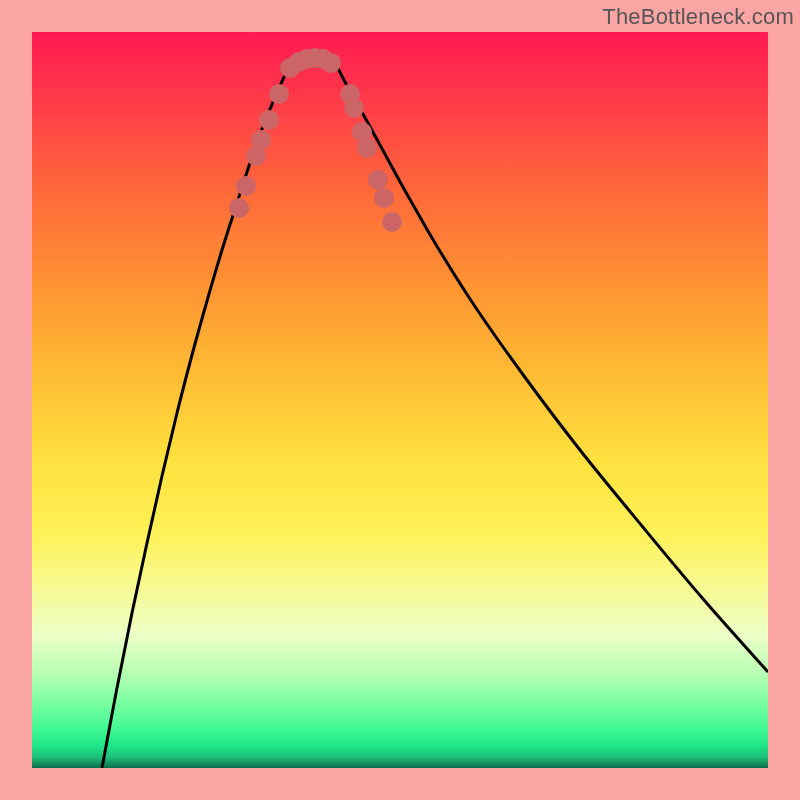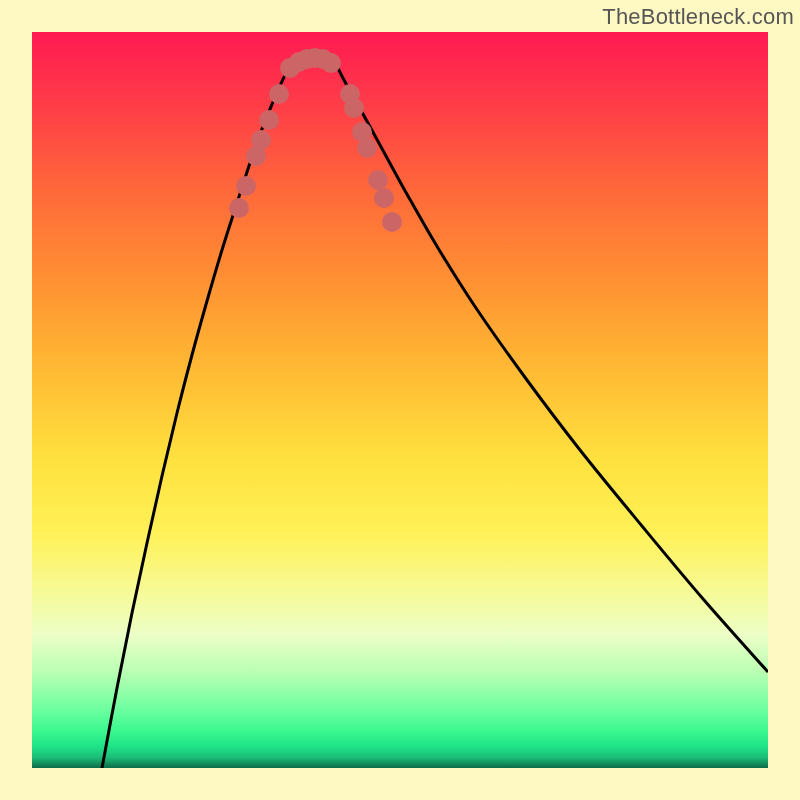--- a/index.html
+++ b/index.html
@@ -10,21 +10,21 @@
     overflow: hidden;
     background: #000;
     font-family: Arial, Helvetica, sans-serif;
   }
   .frame {
     position: absolute;
     top: 0;
     left: 0;
     width: 800px;
     height: 800px;
-    background: #fef9c3;
+    background: #fca5a5;
   }
   .plot {
     position: absolute;
     top: 32px;
     left: 32px;
     width: 736px;
     height: 736px;
     overflow: hidden;
   }
   .gradient {

